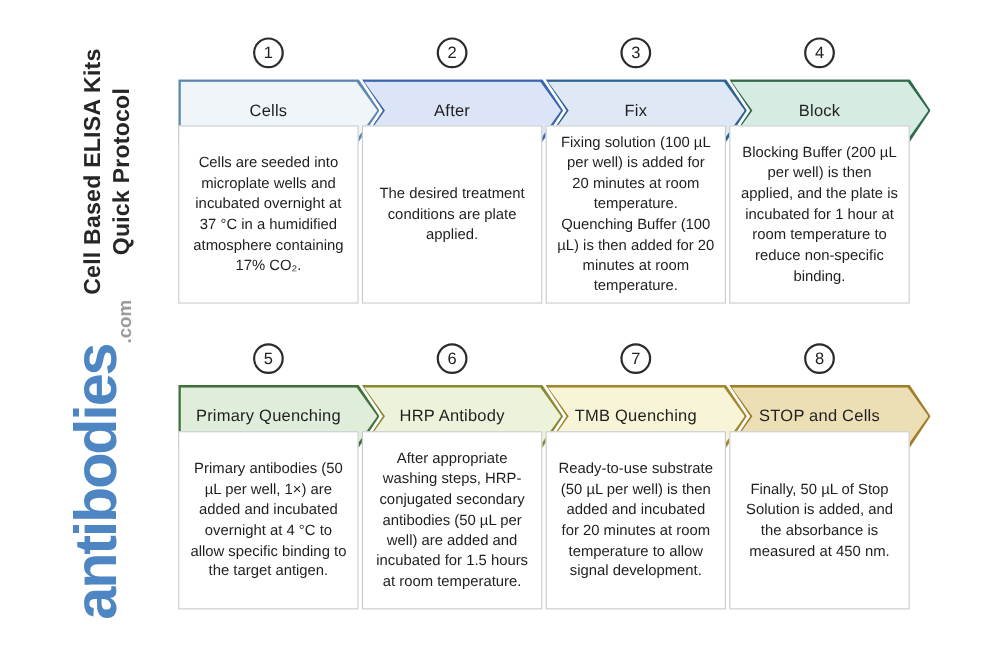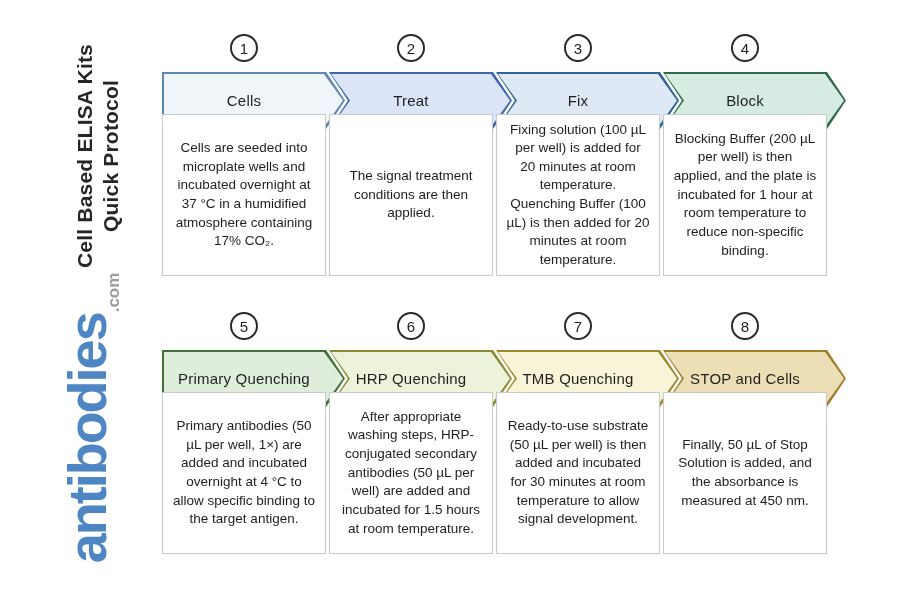--- a/index.html
+++ b/index.html
@@ -144,24 +144,24 @@
           <div class="desc-text">Cells are seeded into microplate wells and incubated overnight at 37 °C in a humidified atmosphere containing 17% CO₂.</div>
         </div>
       </div>
 
       <div class="col c1">
         <div class="num-circle">
             <span>2</span>
           </div>
         <div class="arrow notched" style="--fill: #dce4f7; --border: #3c66b0;">
           <div class="arrow-fill"></div>
-          <div class="arrow-label">Treat</div>
-        </div>
-        <div class="desc-box">
-          <div class="desc-text">The signal treatment conditions are then applied.</div>
+          <div class="arrow-label">After</div>
+        </div>
+        <div class="desc-box">
+          <div class="desc-text">The desired treatment conditions are plate applied.</div>
         </div>
       </div>
 
       <div class="col c2">
         <div class="num-circle">
             <span>3</span>
           </div>
         <div class="arrow notched" style="--fill: #dfe9f5; --border: #2e6492;">
           <div class="arrow-fill"></div>
           <div class="arrow-label">Fix</div>
@@ -200,37 +200,37 @@
           <div class="desc-text">Primary antibodies (50 µL per well, 1×) are added and incubated overnight at 4 °C to allow specific binding to the target antigen.</div>
         </div>
       </div>
 
       <div class="col c1">
         <div class="num-circle">
             <span>6</span>
           </div>
         <div class="arrow notched" style="--fill: #edf3da; --border: #8a8a33;">
           <div class="arrow-fill"></div>
-          <div class="arrow-label">HRP Quenching</div>
+          <div class="arrow-label">HRP Antibody</div>
         </div>
         <div class="desc-box">
           <div class="desc-text">After appropriate washing steps, HRP-conjugated secondary antibodies (50 µL per well) are added and incubated for 1.5 hours at room temperature.</div>
         </div>
       </div>
 
       <div class="col c2">
         <div class="num-circle">
             <span>7</span>
           </div>
         <div class="arrow notched" style="--fill: #f8f4d7; --border: #a3872d;">
           <div class="arrow-fill"></div>
           <div class="arrow-label">TMB Quenching</div>
         </div>
         <div class="desc-box">
-          <div class="desc-text">Ready-to-use substrate (50 µL per well) is then added and incubated for 30 minutes at room temperature to allow signal development.</div>
+          <div class="desc-text">Ready-to-use substrate (50 µL per well) is then added and incubated for 20 minutes at room temperature to allow signal development.</div>
         </div>
       </div>
 
       <div class="col c3">
         <div class="num-circle">
             <span>8</span>
           </div>
         <div class="arrow notched" style="--fill: #ecdfb5; --border: #a17d28;">
           <div class="arrow-fill"></div>
           <div class="arrow-label">STOP and Cells</div>

